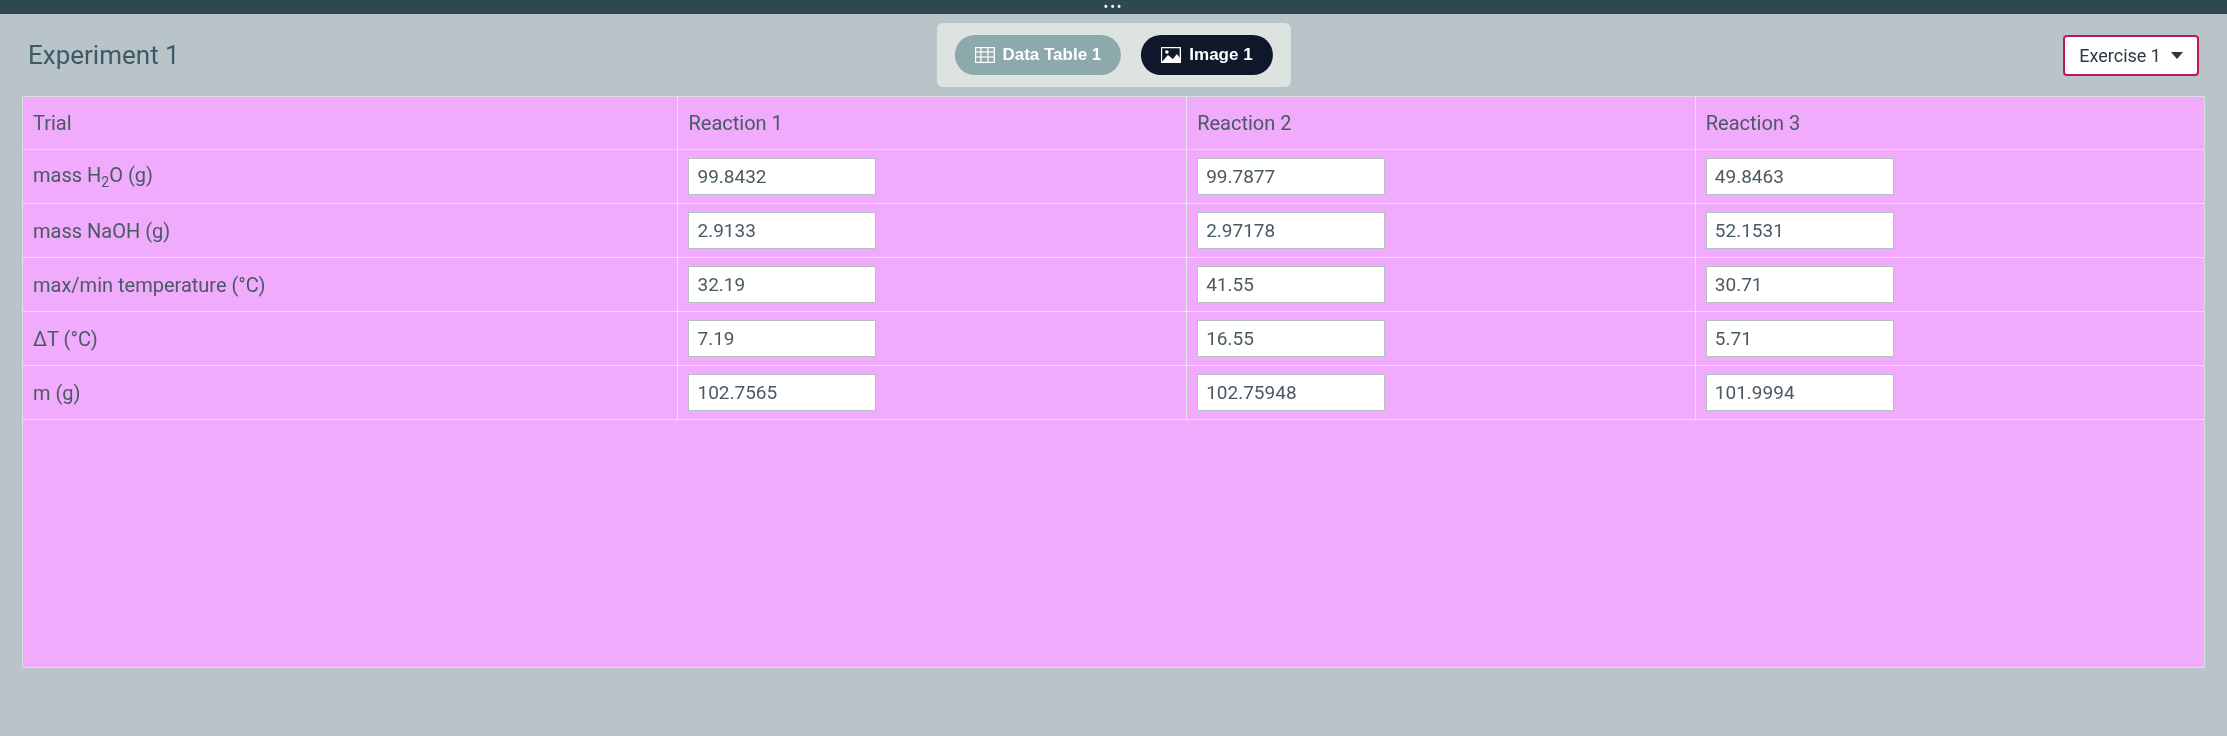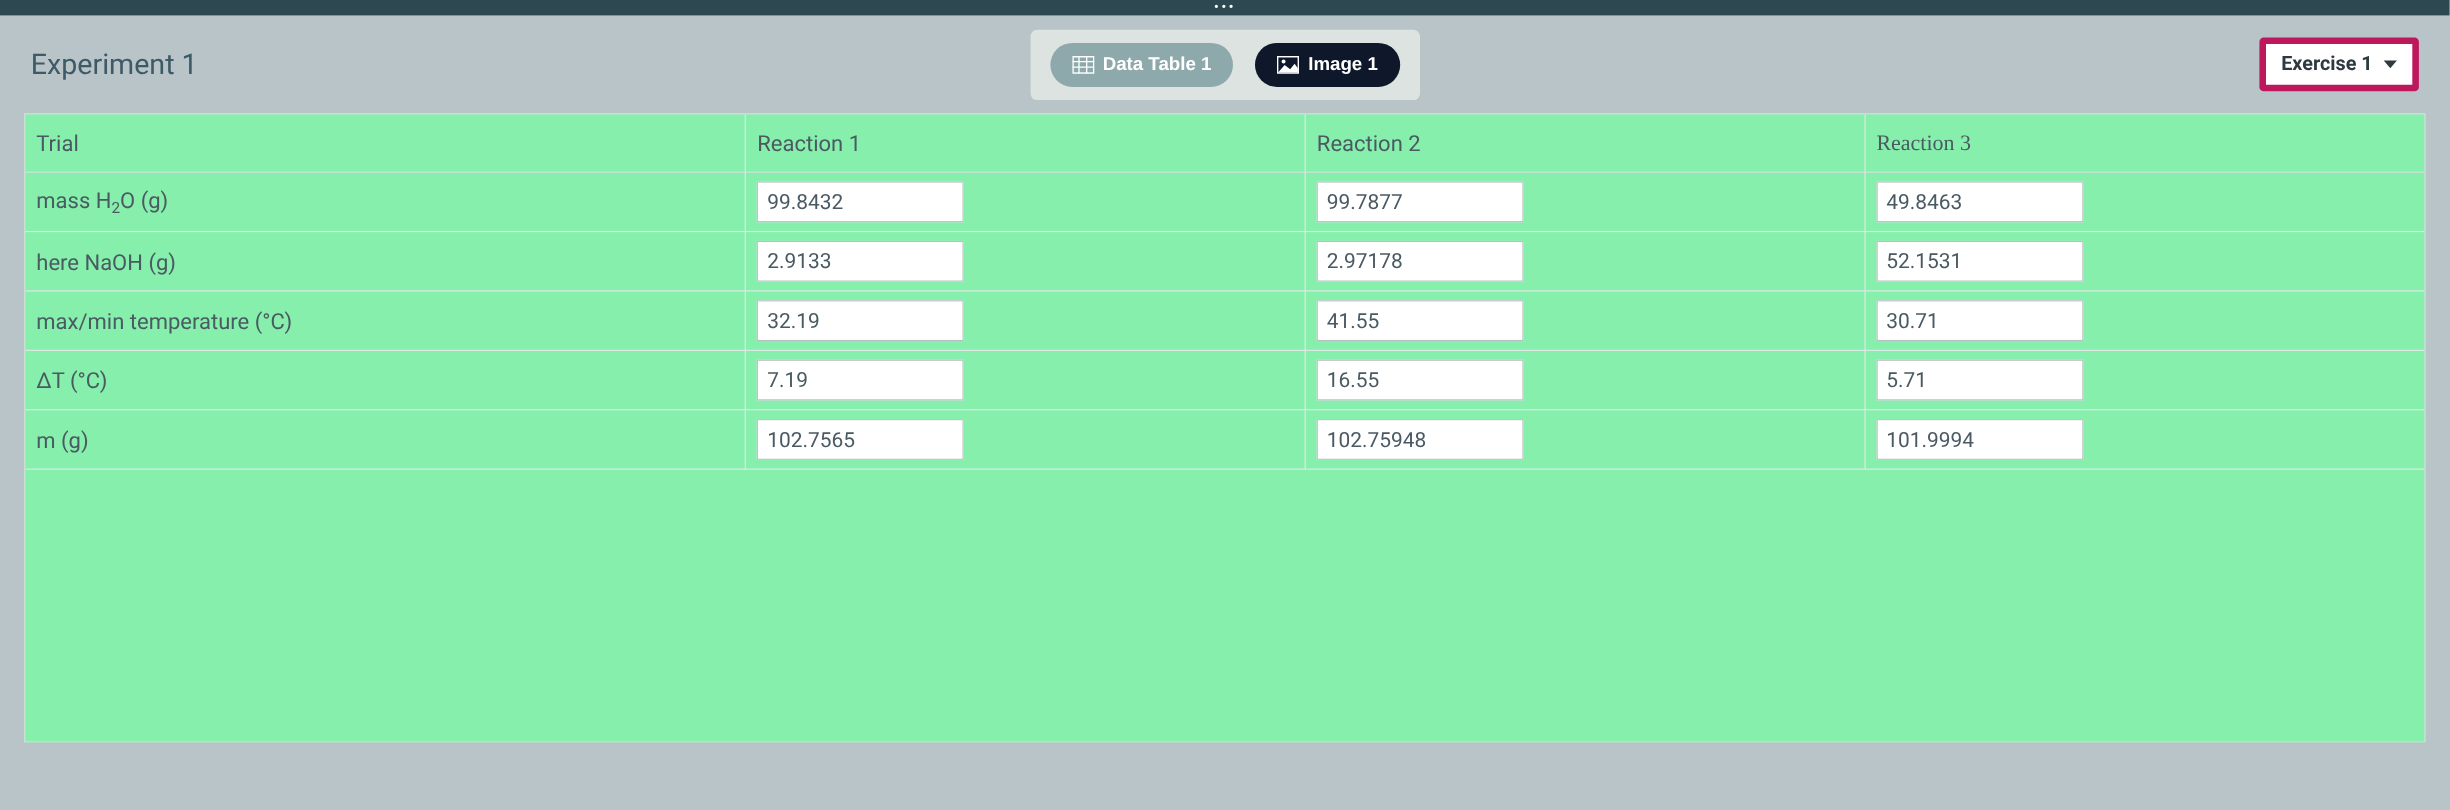--- a/index.html
+++ b/index.html
@@ -61,40 +61,39 @@
     .tab-btn.active {
       background: #8ea9ab;
     }
     .tab-btn.inactive {
       background: #0f172a;
     }
     .tab-btn svg { display: block; }
     .exercise-dropdown {
       margin-left: auto;
       background: #ffffff;
-      border: 6px solid #be185d;
+      border: 2px solid #be185d;
       border-radius: 4px;
       padding: 8px 14px;
       font-size: 18px;
       color: #2d3a40;
       display: inline-flex;
       align-items: center;
       gap: 10px;
       cursor: pointer;
-      font-weight: bold;
     }
     .dropdown-caret {
       width: 0; height: 0;
       border-left: 6px solid transparent;
       border-right: 6px solid transparent;
       border-top: 7px solid #2d3a40;
     }
     .table-wrap {
       margin: 0 22px 0 22px;
-      background: #86efac;
+      background: #f0abfc;
       border: 1px solid #d9dee0;
       position: relative;
       height: 572px;
       overflow: hidden;
     }
     .table-scroll {
       height: 100%;
       overflow-y: auto;
       overflow-x: auto;
     }
@@ -110,21 +109,21 @@
       color: #4a5a62;
       border-bottom: 1px solid #e4e8ea;
       padding: 0;
       vertical-align: middle;
     }
     th {
       padding: 14px 10px 14px 10px;
       border-bottom: 1px solid #d9dee0;
       border-right: 1px solid #e4e8ea;
     }
-    th:last-child { border-right: none; font-family: Liberation Serif, serif; }
+    th:last-child { border-right: none; }
     td.label-cell {
       padding: 12px 10px 12px 10px;
       border-right: 1px solid #e4e8ea;
     }
     td.input-cell {
       padding: 8px 10px 8px 10px;
       border-right: 1px solid #e4e8ea;
     }
     td:last-child { border-right: none; }
     .answer-input {
@@ -208,21 +207,21 @@
         </tr>
       </thead>
       <tbody id="tbody">
           <tr>
             <td class="label-cell">mass H<sub>2</sub>O (g)</td>
             <td class="input-cell"><input type="text" class="answer-input" placeholder="Type answer here" value="99.8432" style=""></td>
             <td class="input-cell"><input type="text" class="answer-input" placeholder="Type answer here" value="99.7877" style=""></td>
             <td class="input-cell"><input type="text" class="answer-input" placeholder="Type answer here" value="49.8463" style=""></td>
           </tr>
           <tr>
-            <td class="label-cell">here NaOH (g)</td>
+            <td class="label-cell">mass NaOH (g)</td>
             <td class="input-cell"><input type="text" class="answer-input" placeholder="Type answer here" value="2.9133" style=""></td>
             <td class="input-cell"><input type="text" class="answer-input" placeholder="Type answer here" value="2.97178" style=""></td>
             <td class="input-cell"><input type="text" class="answer-input" placeholder="Type answer here" value="52.1531" style=""></td>
           </tr>
           <tr>
             <td class="label-cell">max/min temperature (°C)</td>
             <td class="input-cell"><input type="text" class="answer-input" placeholder="Type answer here" value="32.19" style=""></td>
             <td class="input-cell"><input type="text" class="answer-input" placeholder="Type answer here" value="41.55" style=""></td>
             <td class="input-cell"><input type="text" class="answer-input" placeholder="Type answer here" value="30.71" style=""></td>
           </tr>

